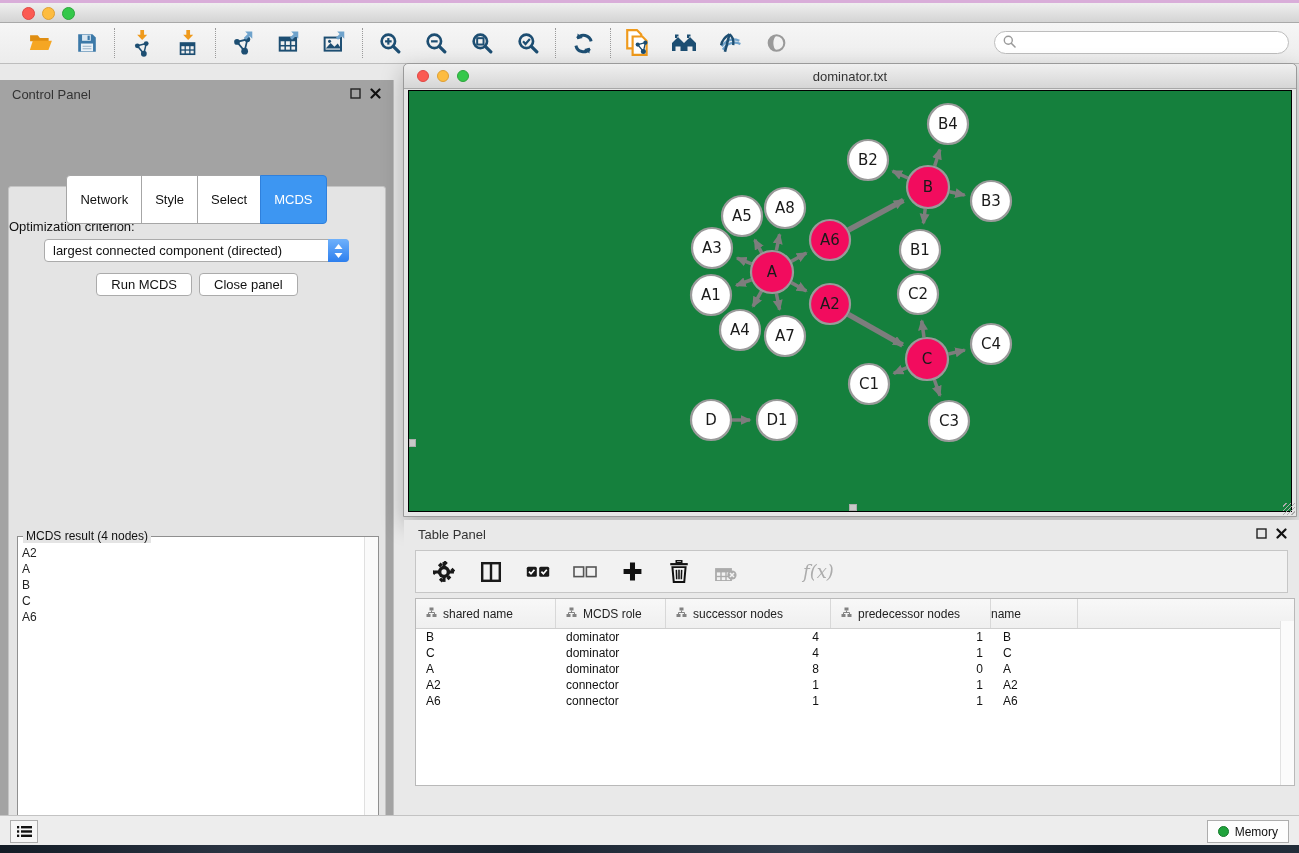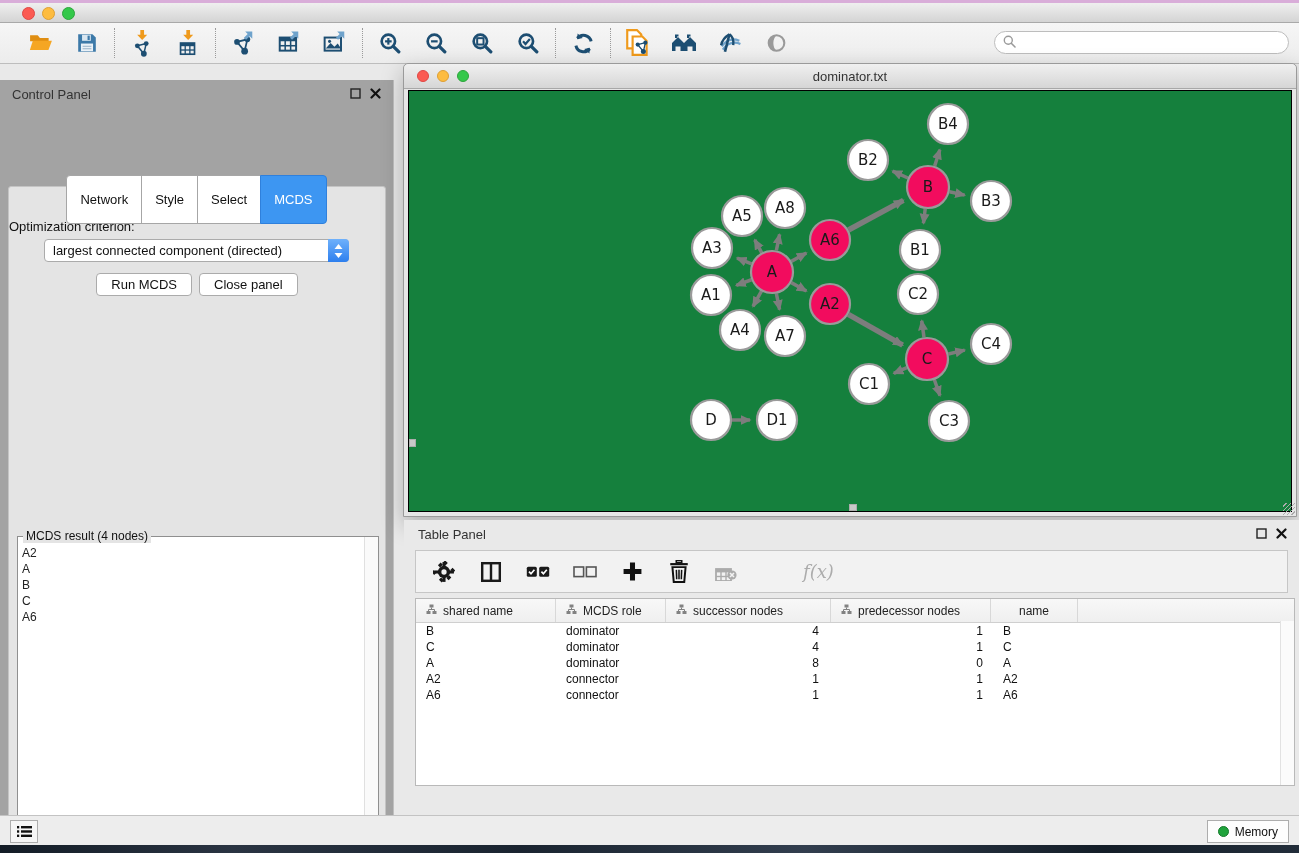--- a/index.html
+++ b/index.html
@@ -77,24 +77,24 @@
   .grip { position:absolute; right:1px; bottom:1px; width:12px; height:12px;
     background:repeating-linear-gradient(135deg, transparent 0 2px, #ABABAB 2px 3px); }
 
   
   .table-panel { position:absolute; left:404px; top:520px; width:895px; height:295px; background:#E9E9E9; }
   .tp-toolbar { position:absolute; left:11px; top:30px; width:873px; height:43px; background:#F2F2F2;
     border:1px solid #C6C6C6; display:flex; align-items:center; gap:23px; padding-left:16px; }
   .tp-icon { width:24px; height:24px; display:flex; align-items:center; justify-content:center; }
   .fx { font-family:"DejaVu Serif",serif; font-style:italic; font-size:18px; color:#ACACAC;margin-left:42px; }
   .ntable { position:absolute; left:11px; top:78px; width:880px; height:188px; background:#fff; border:1px solid #B9B9B9; overflow:hidden; }
-  .t-head { display:grid; grid-template-columns:140px 110px 165px 160px 87px 1fr; height:24px;
+  .t-head { display:grid; grid-template-columns:140px 110px 165px 160px 87px 1fr; height:30px;
     background:linear-gradient(#F8F8F8,#EFEFEF); border-bottom:1px solid #CFCFCF; font-size:12px; color:#222; }
   .t-head .hcell { display:flex; align-items:center; gap:6px; padding-left:10px; border-right:1px solid #D8D8D8; overflow:hidden; }
-  .t-head .hcell.center { justify-content:center; padding-left:0; }
+  .t-head .hcell.center { padding-left:0; }
   .t-head .hcell:last-child { border-right:none; }
   .t-row { display:grid; grid-template-columns:140px 110px 165px 160px 87px 1fr; height:16px; font-size:12px; color:#111; align-items:center; }
   .t-row .c { padding-left:10px; white-space:nowrap; }
   .t-row .c.r { text-align:right; padding-right:12px; }
   .t-row .c.r2 { text-align:right; padding-right:8px; }
   .t-row .c.n { padding-left:12px; }
   .t-scroll { position:absolute; right:0; top:22px; bottom:0; width:14px; background:#FBFBFB; border-left:1px solid #E2E2E2; }
   .tp-tabs { position:absolute; left:0; top:270px; width:100%; display:flex; justify-content:center; }
 
   

